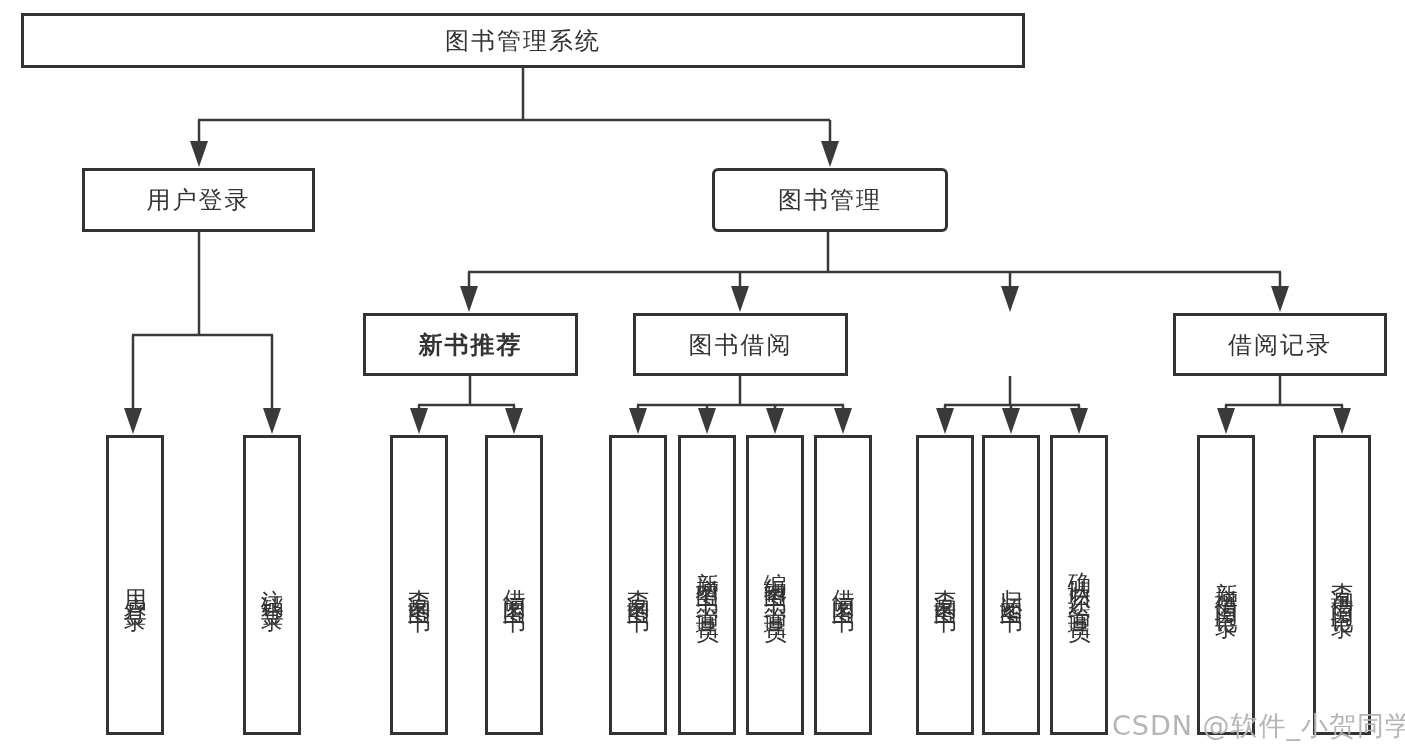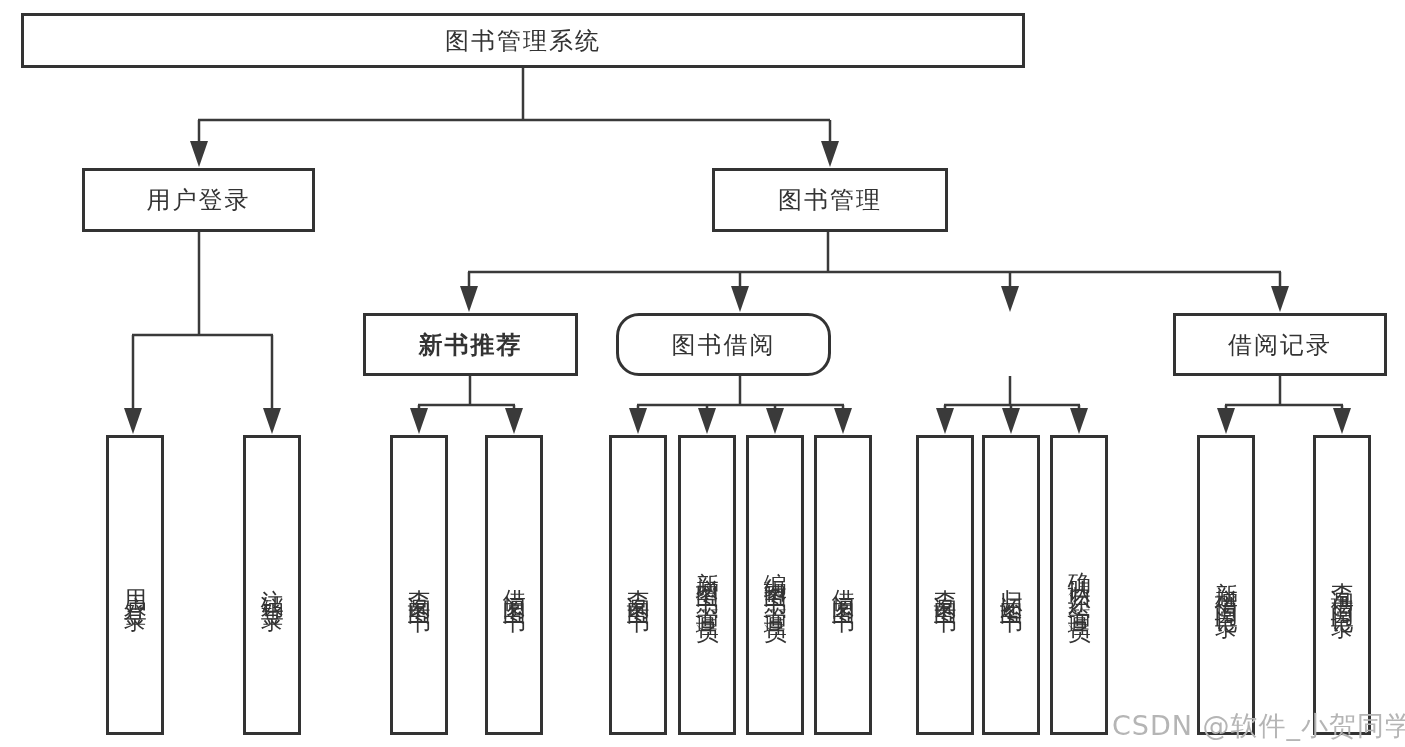--- a/index.html
+++ b/index.html
@@ -148,28 +148,28 @@
     </g>
   </svg>
 
   <div class="hbox" style="left:21px; top:13px; width:1004px; height:55px;">
     <span>图书管理系统</span>
   </div>
 
   <div class="hbox" style="left:82px; top:168px; width:233px; height:64px;">
     <span>用户登录</span>
   </div>
-  <div class="hbox" style="left:712px; top:168px; width:236px; height:64px;">
+  <div class="hbox" style="left:712px; top:168px; width:236px; height:64px;border-radius:6px;">
     <span>图书管理</span>
   </div>
 
   <div class="hbox" style="left:363px; top:313px; width:215px; height:63px;font-weight:bold;">
     <span>新书推荐</span>
   </div>
-  <div class="hbox" style="left:616px; top:313px; width:215px; height:63px;border-radius:23px;">
+  <div class="hbox" style="left:633px; top:313px; width:215px; height:63px;">
     <span>图书借阅</span>
   </div>
   <div class="hbox" style="left:1173px; top:313px; width:214px; height:63px;">
     <span>借阅记录</span>
   </div>
 
   <div class="vbox" style="left:106px;">
     <span class="vtext">用户登录</span>
   </div>
   <div class="vbox" style="left:243px;">

